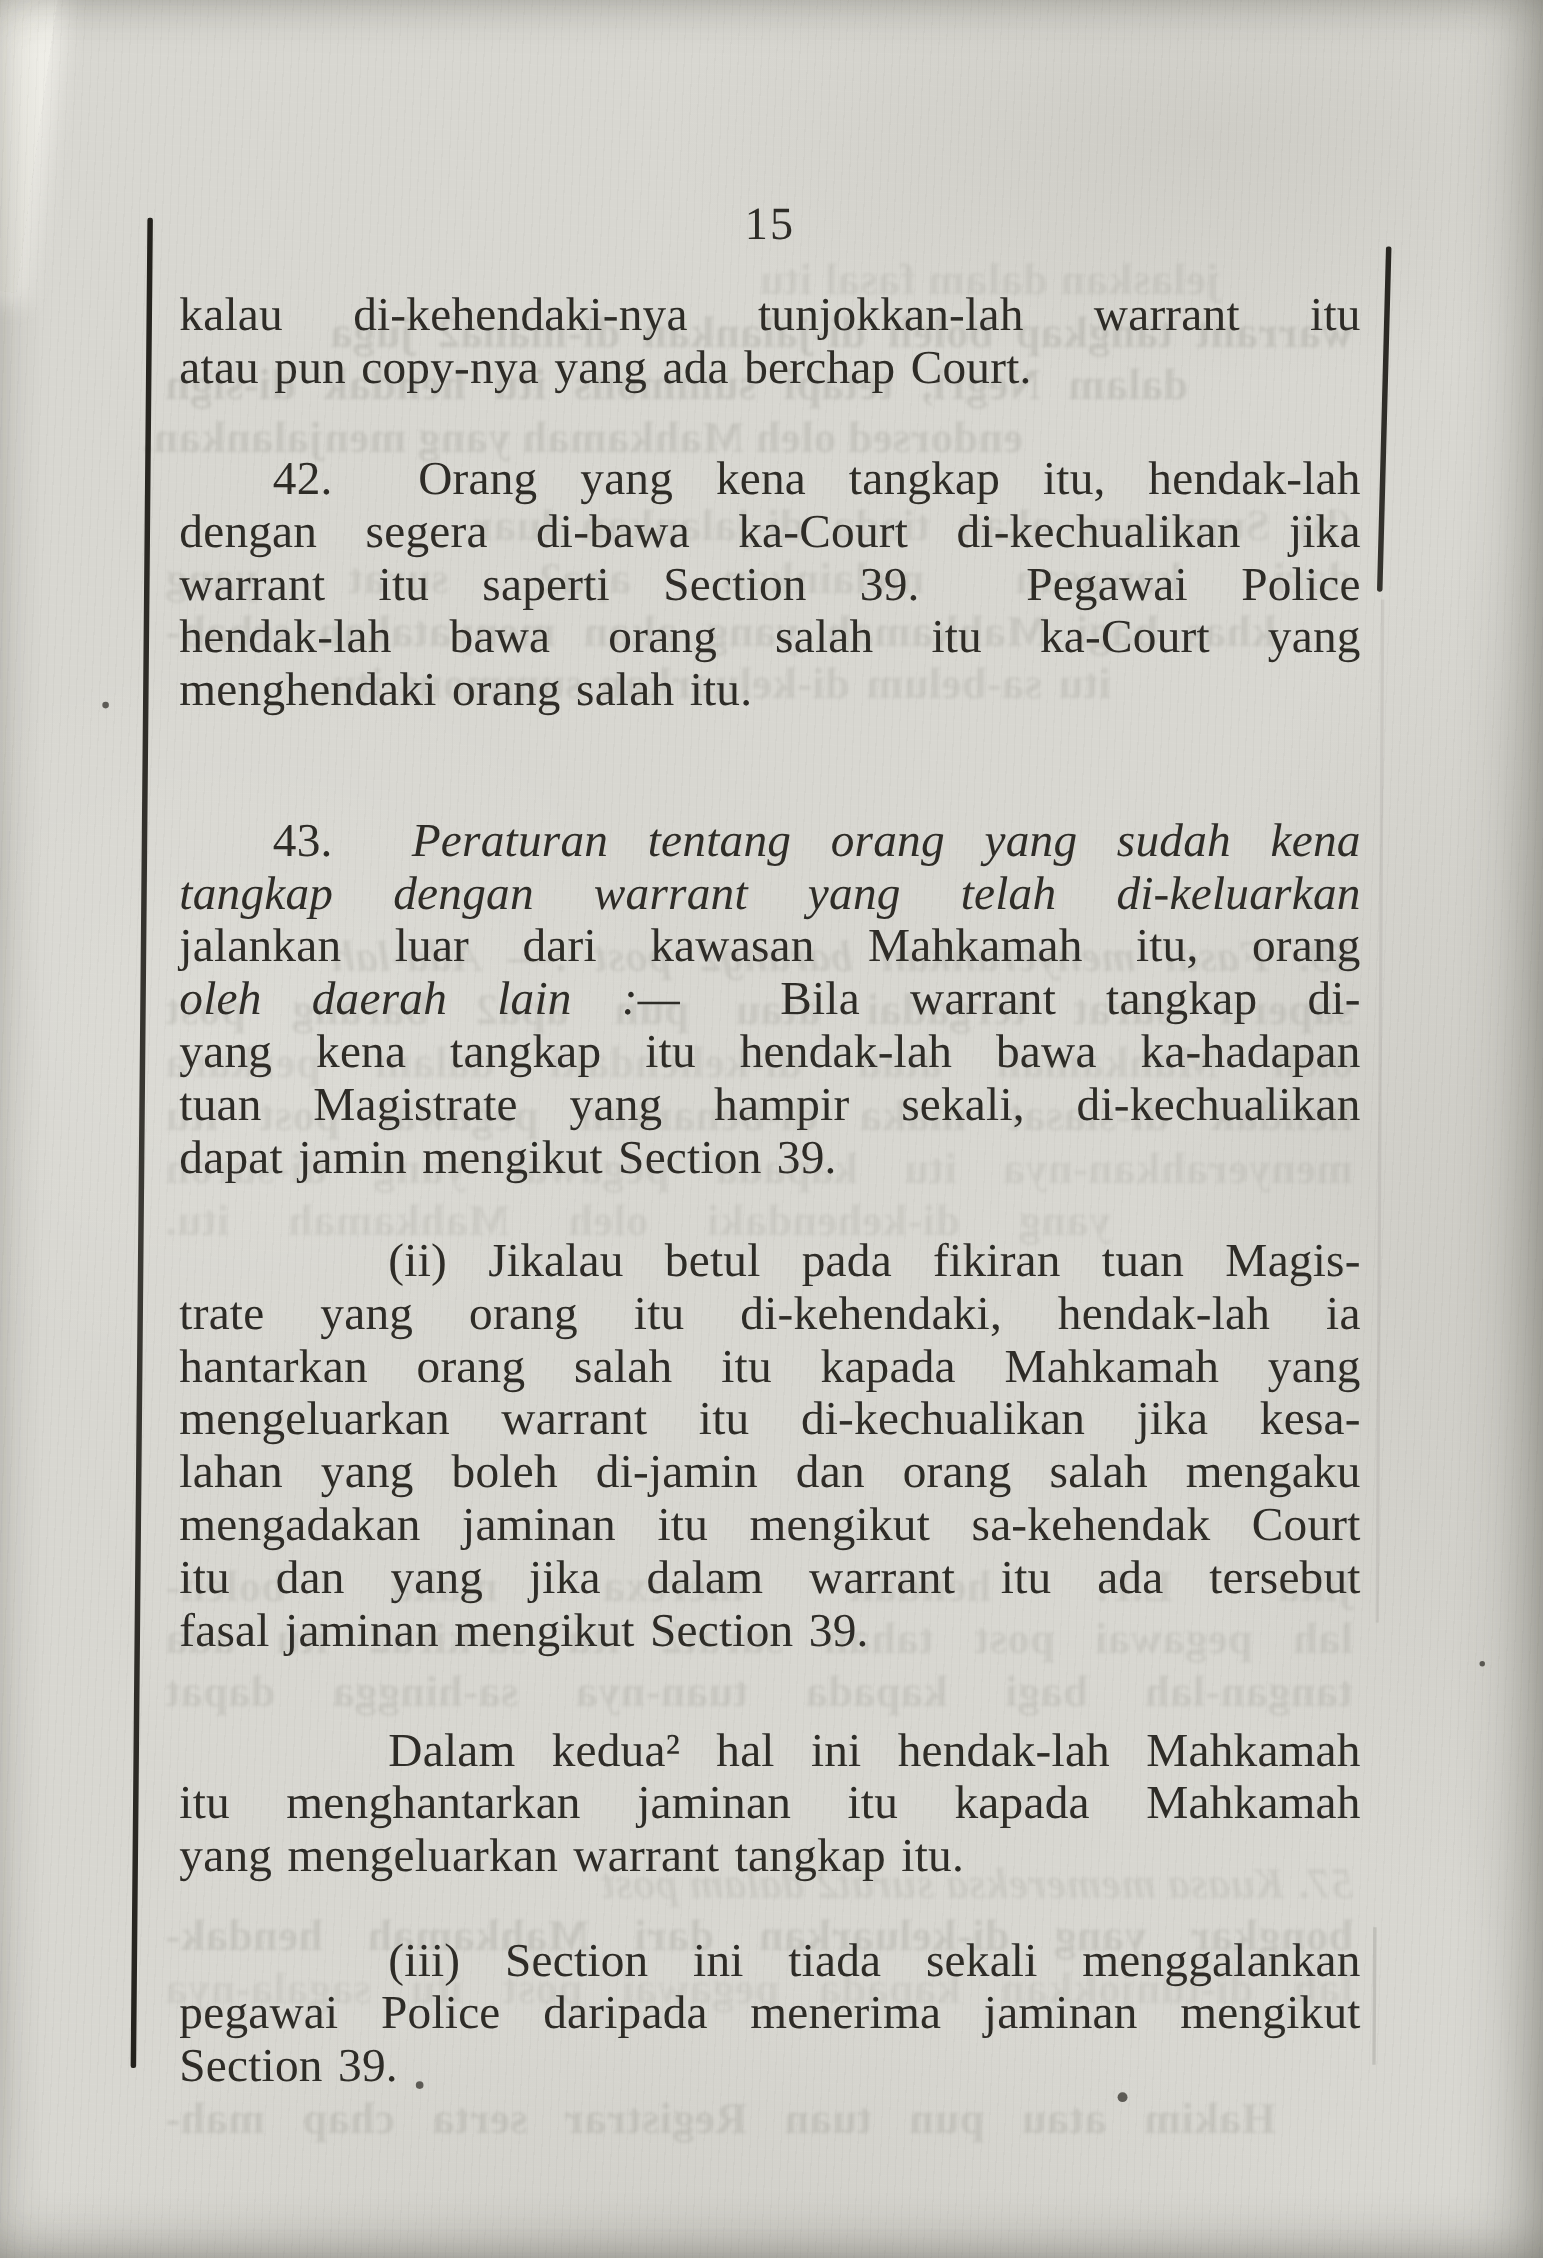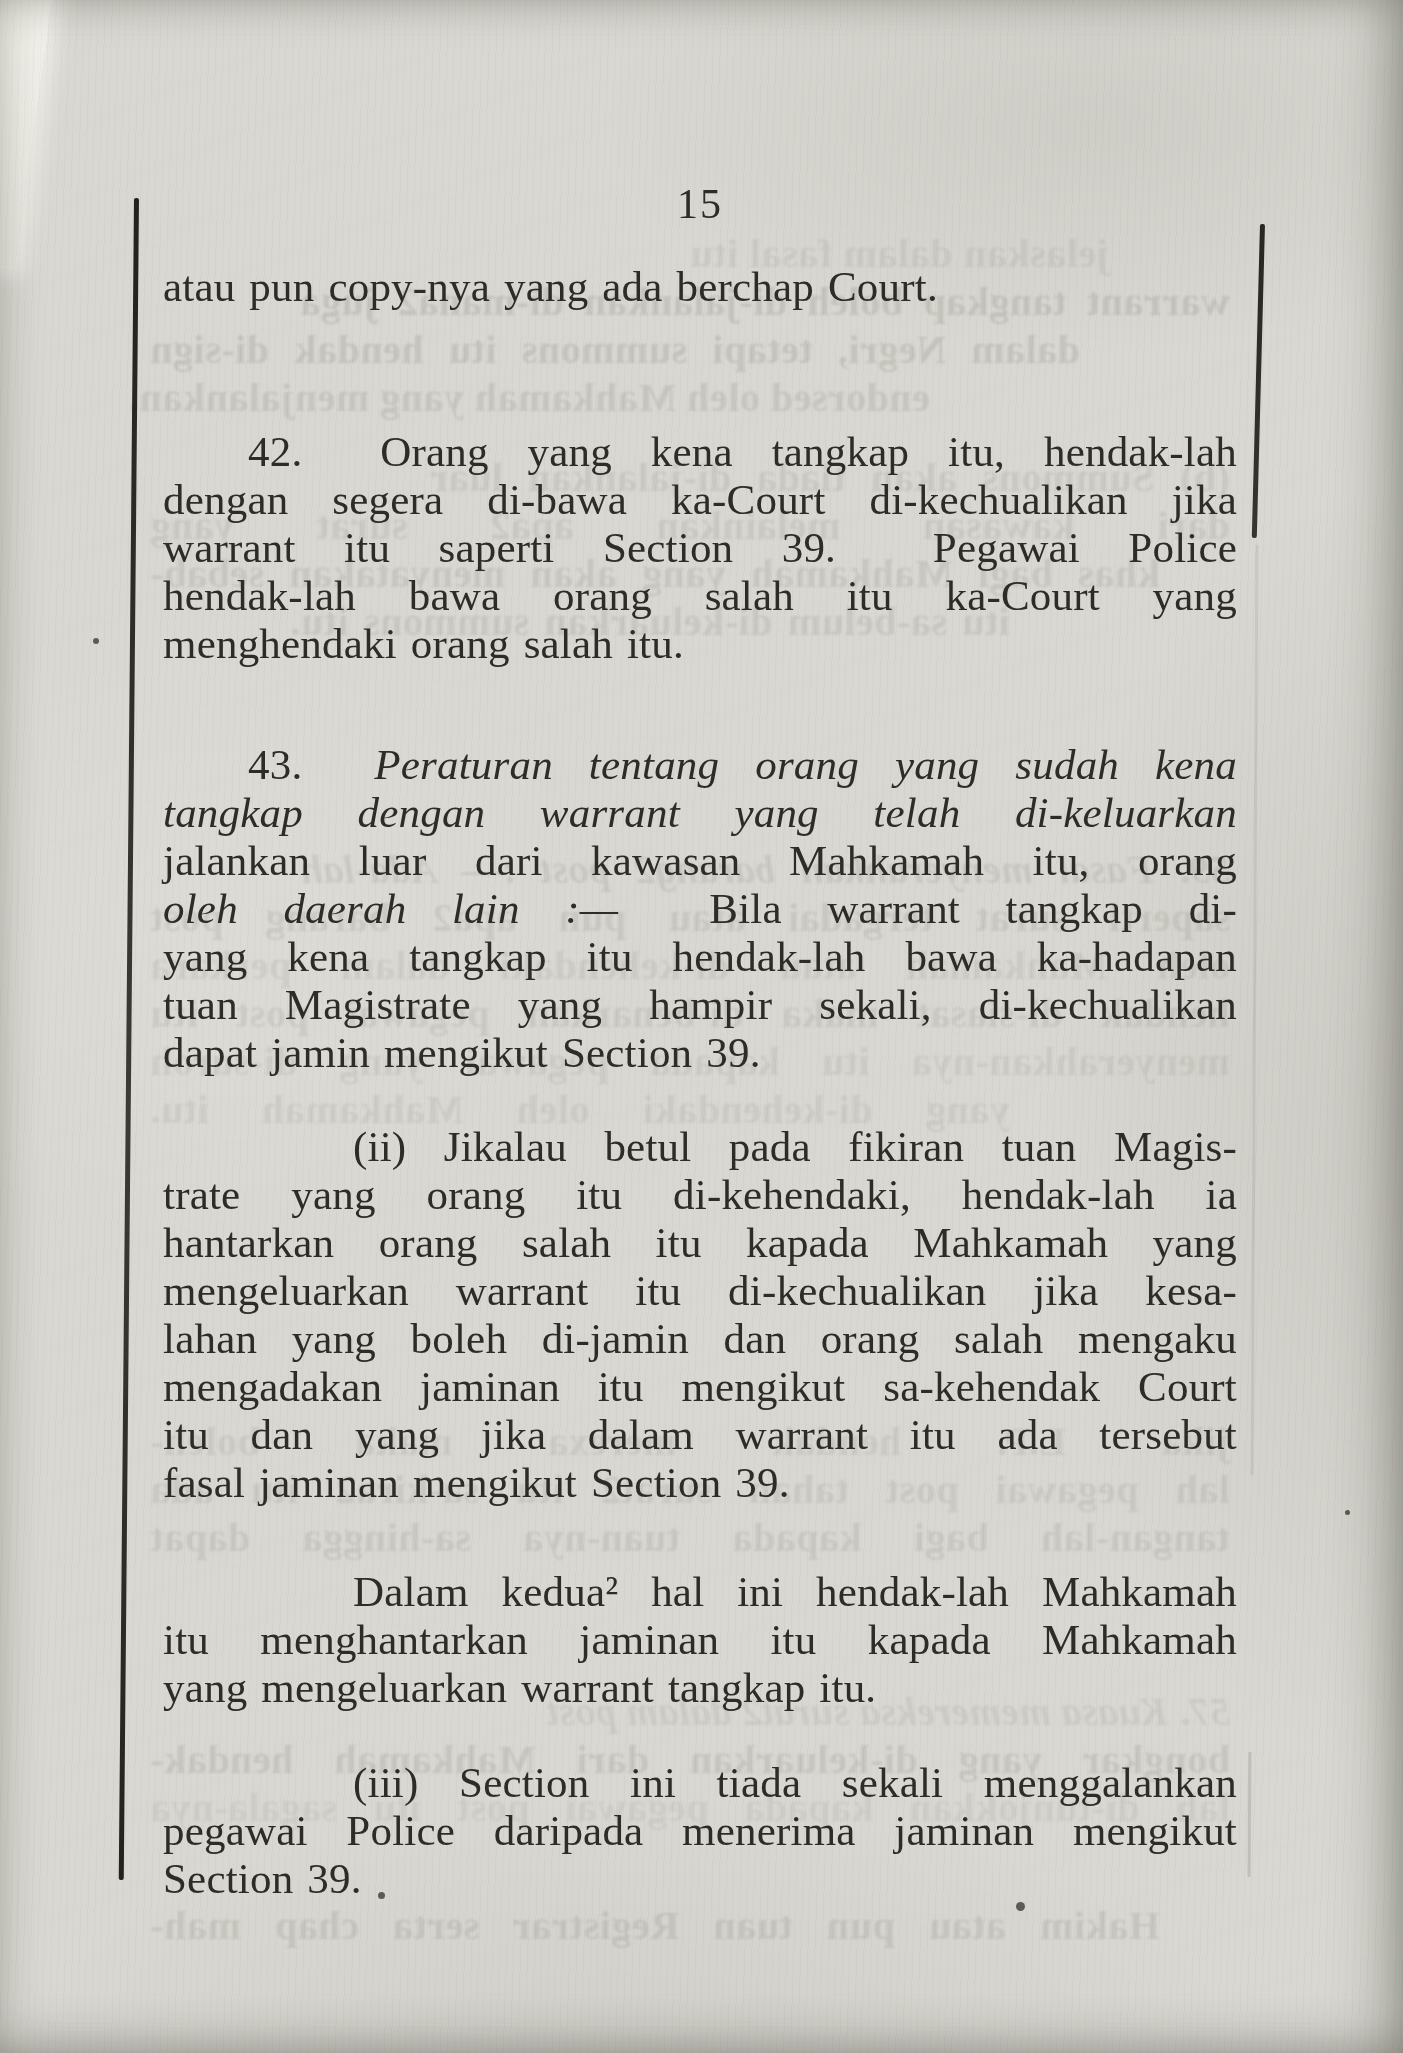--- a/index.html
+++ b/index.html
@@ -115,23 +115,24 @@
       <div class="ghost-line" style="top: 1784px; left: 150px; width: 1080px; opacity: 0.11;">lah di-tunjokkan kapada pegawai post itu sagala-nya</div>
       <div class="ghost-line" style="top: 1902px; left: 150px; width: 1010px; opacity: 0.18;">Hakim atau pun tuan Registrar serta chap mah-</div>
     </div>
   <div class="rule rule-left"></div>
   <div class="rule rule-right"></div>
   <div class="rule rule-right-faint"></div>
   <div class="rule rule-right-faint2"></div>
   <div class="pageno">15</div>
   <div class="text-block">
       <div class="para" style="top: 263px;">
+        <div class="line"><span>kalau di-kehendaki-nya tunjokkan-lah warrant itu</span></div>
         <div class="line last"><span>atau pun copy-nya yang ada berchap Court.</span></div>
       </div>
-      <div class="para" style="top: 428px;">
+      <div class="para" style="top: 412px;">
         <div class="line" style="text-indent: 85px;"><span>42.&nbsp; Orang yang kena tangkap itu, hendak-lah</span></div>
         <div class="line"><span>dengan segera di-bawa ka-Court di-kechualikan jika</span></div>
         <div class="line"><span>warrant itu saperti Section 39.&nbsp; Pegawai Police</span></div>
         <div class="line"><span>hendak-lah bawa orang salah itu ka-Court yang</span></div>
         <div class="line last"><span>menghendaki orang salah itu.</span></div>
       </div>
       <div class="para" style="top: 741px;">
         <div class="line" style="text-indent: 85px;"><span>43.&nbsp; </span><span class="it">Peraturan tentang orang yang sudah kena</span></div>
         <div class="line"><span class="it">tangkap dengan warrant yang telah di-keluarkan</span></div>
         <div class="line"><span>jalankan luar dari kawasan Mahkamah itu, orang</span></div>

